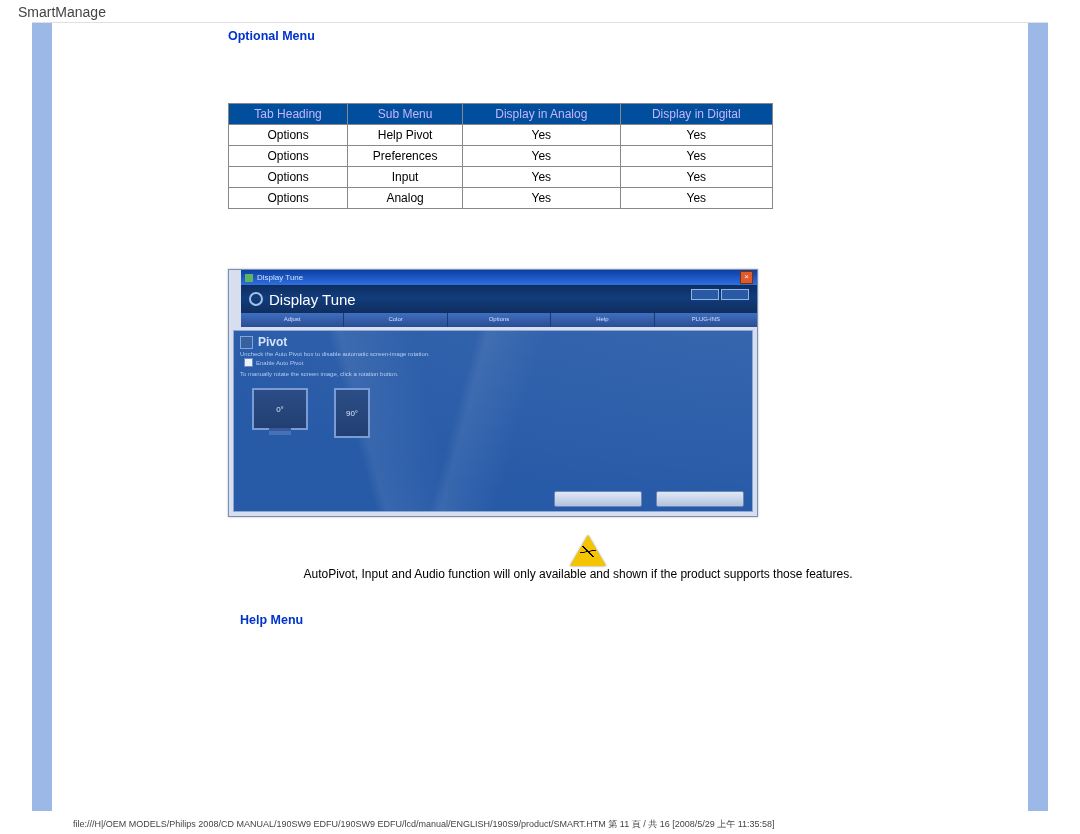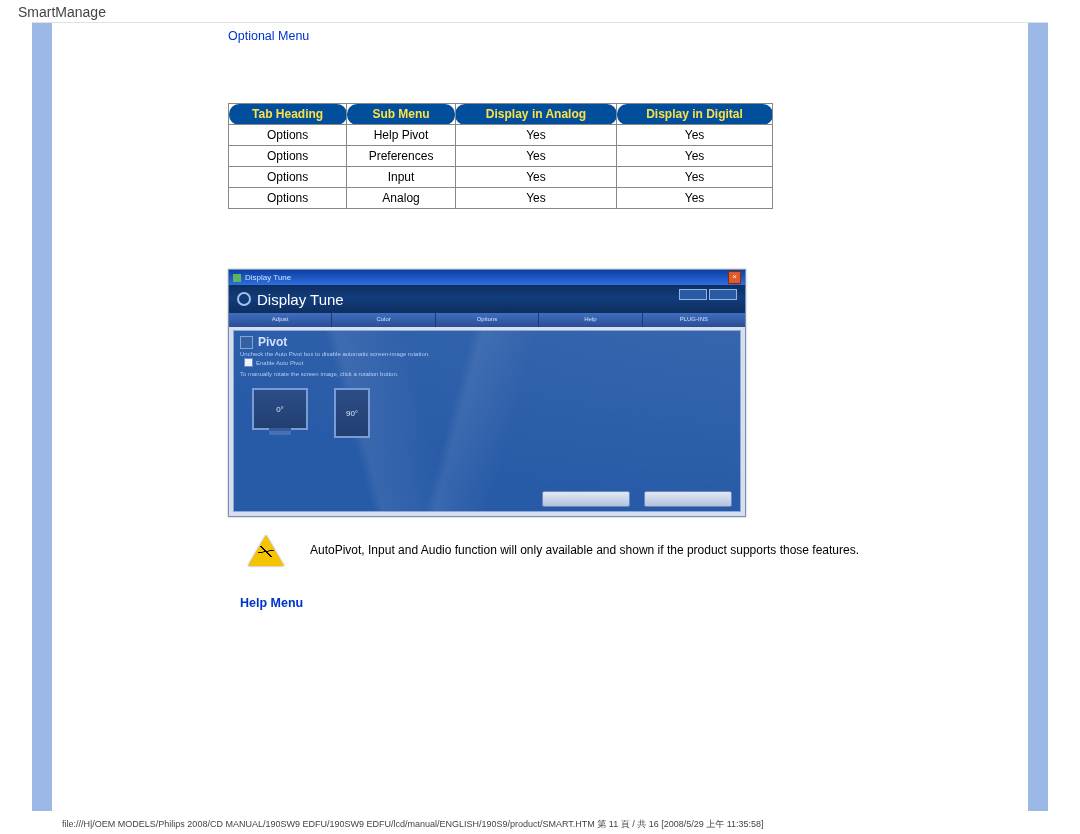--- a/index.html
+++ b/index.html
@@ -40,21 +40,21 @@
     background: #9cb8e6;
   }
   .content {
     position: absolute;
     left: 196px;
     top: 6px;
     width: 700px;
   }
   .section-title {
     color: #0033cc;
-    font-weight: normal;
+    font-weight: bold;
     font-size: 12.5px;
     margin-bottom: 60px;
   }
   ul.bullets {
     list-style: disc;
     margin: 0 0 20px 20px;
     padding: 0;
   }
   ul.bullets li {
     line-height: 1.4;
@@ -67,32 +67,32 @@
     margin-left: 0;
   }
   table.menu th, table.menu td {
     border: 1px solid #888;
     text-align: center;
     padding: 3px 4px;
     font-size: 12px;
   }
   table.menu th {
     background: #004e9c;
-    color: #fde047;
-    font-weight: bold;
-    border-radius: 10px;
+    color: #c4b5fd;
+    font-weight: normal;
   }
   .app-window {
     width: 516px;
     height: 246px;
     border: 1px solid #7a8fb5;
     margin-top: 60px;
     box-shadow: 0 0 2px rgba(0,0,0,0.3);
     background: #d7dfee;
     position: relative;
+    padding-left: 12px;
   }
   .app-titlebar {
     height: 15px;
     background: linear-gradient(#0b3fa3,#2f6fe0);
     display: flex;
     align-items: center;
     padding: 0 4px;
     color: #cfe0ff;
     font-size: 8px;
   }
@@ -245,22 +245,22 @@
   }
   .pane-btn {
     width: 86px; height: 14px;
     background: linear-gradient(#e0e8f6,#b3c3de);
     border: 1px solid #6e88b6;
     border-radius: 2px;
   }
   .note-row {
     display: flex;
     align-items: center;
-    gap: 26px;
     margin-top: 18px;
+    flex-direction: column;
   }
   .warn-triangle {
     width: 0; height: 0;
     border-left: 18px solid transparent;
     border-right: 18px solid transparent;
     border-bottom: 31px solid #f5c400;
     position: relative;
     filter: drop-shadow(0 0 1px rgba(0,0,0,0.45));
     margin-left: 20px;
     flex-shrink: 0;
@@ -280,21 +280,21 @@
   }
   .help-title {
     color: #0033cc;
     font-weight: bold;
     font-size: 12.5px;
     margin-top: 30px;
     padding-left: 12px;
   }
   .footpath {
     position: absolute;
-    left: 18px;
+    left: 29px;
     top: 818px;
     font-size: 9px;
     color: #444;
     padding-left: 44px;
   }
 </style>
 </head>
 <body>
 
 <div class="page-header">SmartManage</div>

